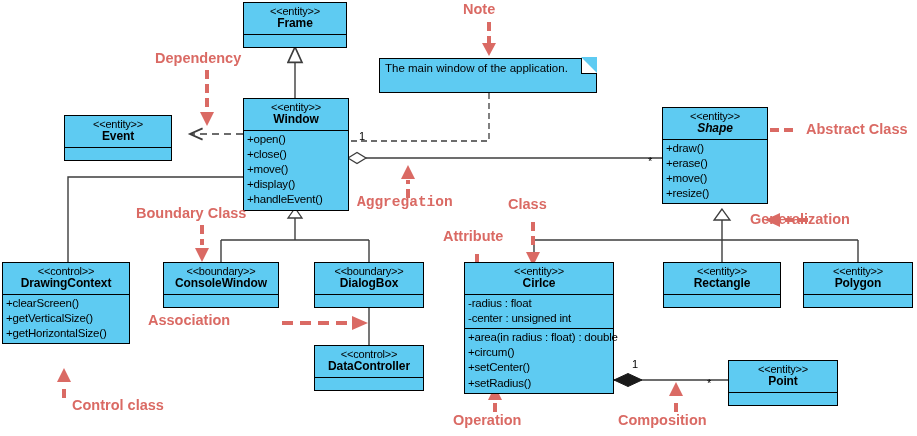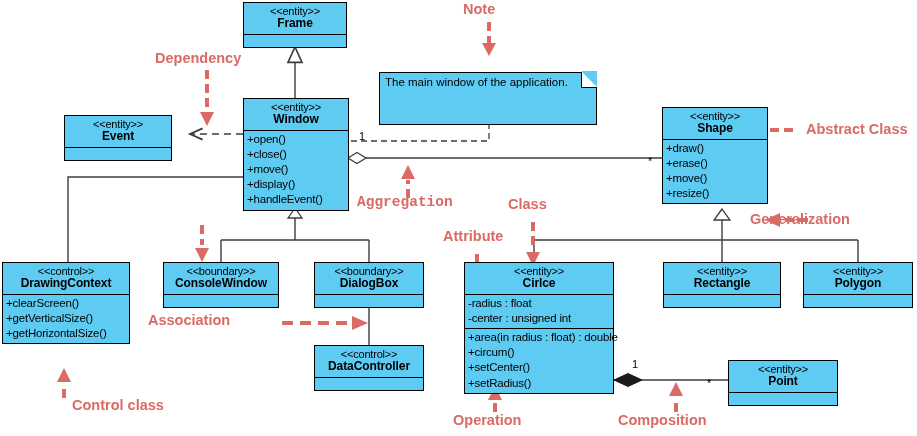--- a/index.html
+++ b/index.html
@@ -36,20 +36,21 @@
     font-weight: normal;
     letter-spacing: -0.2px;
   }
   .cls-name {
     display: block;
     font-size: 12px;
     font-weight: bold;
     letter-spacing: -0.1px;
   }
   .cls-name.abstract {
+    font-style: italic;
     text-align: center;
   }
   .uml-sect {
     border-top: 1.5px solid #000000;
     padding: 1px 2px 2px 3px;
   }
   .uml-sect.empty {
     min-height: 12px;
     padding: 0;
   }
@@ -354,35 +355,36 @@
   </div>
 
   <div class="uml-class" style="left:728px; top:360px; width:110px;">
     <div class="uml-head">
       <span class="stereotype">&lt;&lt;entity&gt;&gt;</span>
       <span class="cls-name">Point</span>
     </div>
     <div class="uml-sect empty"></div>
   </div>
 
-  <div class="note" style="left:379px; top:72px; width:218px; height:53px;">
+  <div class="note" style="left:379px; top:58px; width:218px; height:35px;">
     <span>The main window of the application.</span>
     <span class="note-fold"></span>
   </div>
 
   <div class="mult" style="left:359px; top:130px;">1</div>
   <div class="mult" style="left:648px; top:155px;">*</div>
   <div class="mult" style="left:632px; top:358px;">1</div>
   <div class="mult" style="left:707px; top:377px;">*</div>
 
   <div class="anno" style="left:463px; top:1px;">Note</div>
   <div class="anno" style="left:155px; top:50px;">Dependency</div>
   <div class="anno" style="left:806px; top:121px;text-align:center;">Abstract Class</div>
   <div class="anno" style="left:357px; top:194px;font-family:Liberation Mono, monospace;">Aggregation</div>
   <div class="anno" style="left:750px; top:211px;">Generalization</div>
+  <div class="anno" style="left:136px; top:205px;">Boundary Class</div>
   <div class="anno" style="left:508px; top:196px;">Class</div>
   <div class="anno" style="left:443px; top:228px;">Attribute</div>
   <div class="anno" style="left:148px; top:312px;">Association</div>
   <div class="anno" style="left:29px; top:397px;margin-left:43px;">Control class</div>
   <div class="anno" style="left:453px; top:412px;">Operation</div>
   <div class="anno" style="left:618px; top:412px;">Composition</div>
 
 </div>
 
 </body></html>

